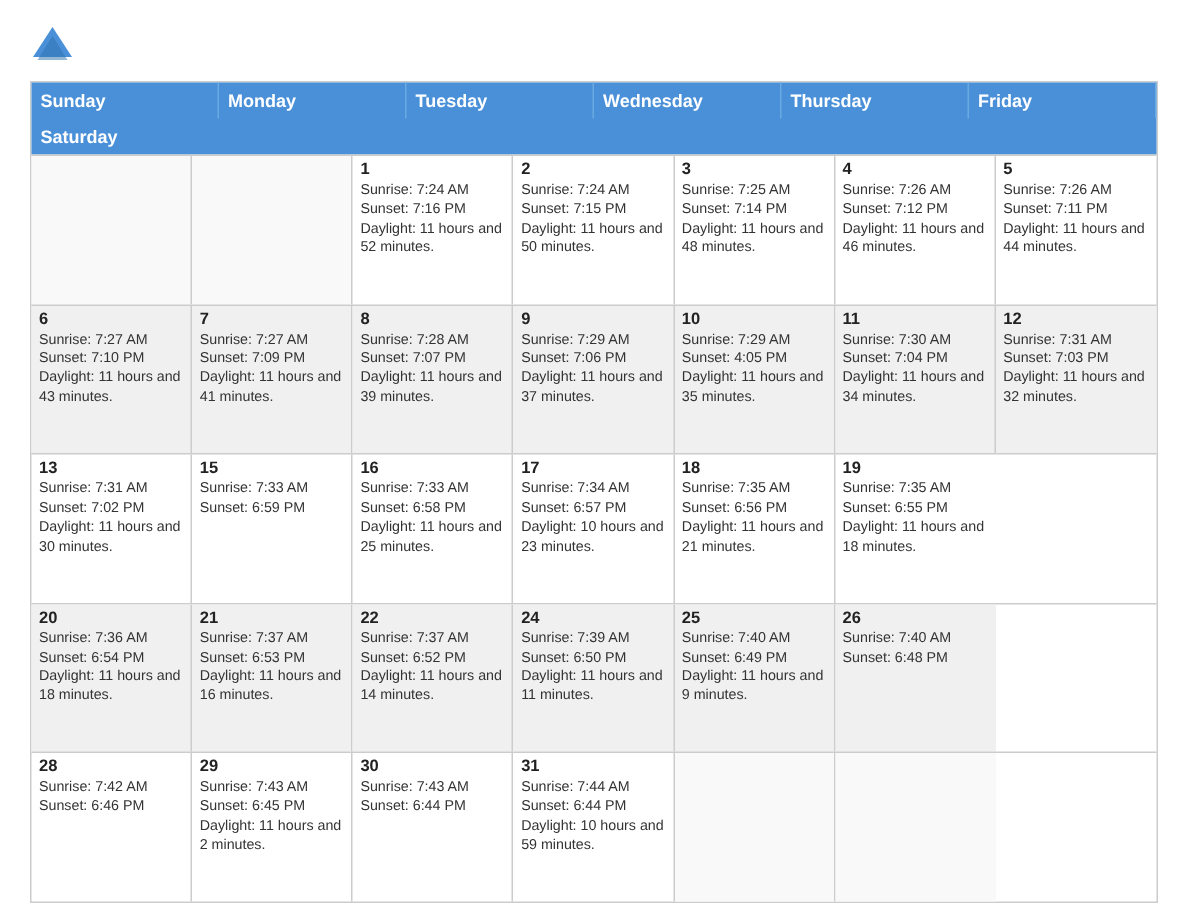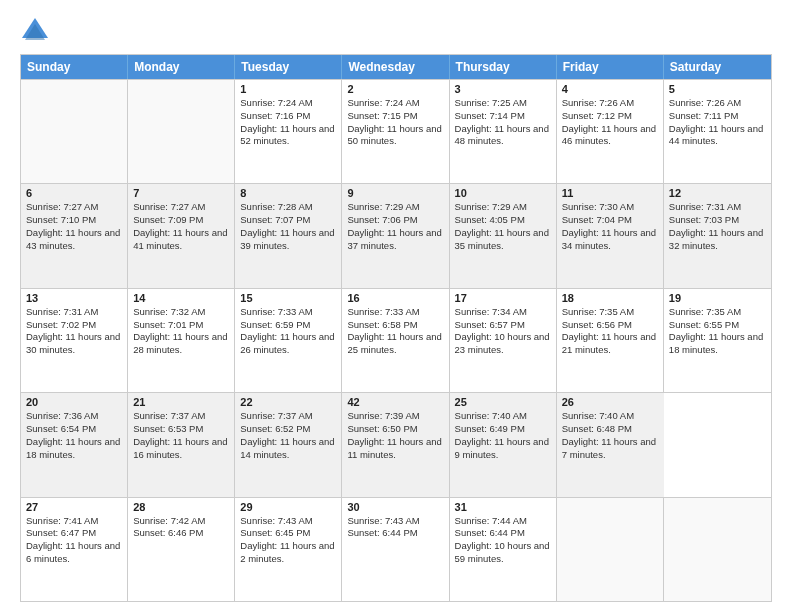--- a/index.html
+++ b/index.html
@@ -60,21 +60,21 @@
       color: #555;
     }
     .calendar {
       flex: 1;
       display: flex;
       flex-direction: column;
       border: 1px solid #ccc;
     }
     .cal-header {
       display: grid;
-      grid-template-columns: repeat(7, 1fr);
+      grid-template-columns: repeat(6, 1fr);
       background: #4a90d9;
     }
     .cal-header-cell {
       color: #fff;
       font-size: 12px;
       font-weight: bold;
       padding: 5px 6px;
       text-align: left;
       border-right: 1px solid #6aaae0;
     }
@@ -224,30 +224,23 @@
           </div>
         </div>
         <div class="cal-row">
           <div class="cal-cell">
             <div class="day-number">13</div>
             <div class="cell-line">Sunrise: 7:31 AM</div>
             <div class="cell-line">Sunset: 7:02 PM</div>
             <div class="cell-line">Daylight: 11 hours and 30 minutes.</div>
           </div>
           <div class="cal-cell">
-            <div class="day-number">14</div>
-            <div class="cell-line">Sunrise: 7:32 AM</div>
-            <div class="cell-line">Sunset: 7:01 PM</div>
-            <div class="cell-line">Daylight: 11 hours and 28 minutes.</div>
-          </div>
-          <div class="cal-cell">
             <div class="day-number">15</div>
             <div class="cell-line">Sunrise: 7:33 AM</div>
             <div class="cell-line">Sunset: 6:59 PM</div>
-            <div class="cell-line">Daylight: 11 hours and 26 minutes.</div>
           </div>
           <div class="cal-cell">
             <div class="day-number">16</div>
             <div class="cell-line">Sunrise: 7:33 AM</div>
             <div class="cell-line">Sunset: 6:58 PM</div>
             <div class="cell-line">Daylight: 11 hours and 25 minutes.</div>
           </div>
           <div class="cal-cell">
             <div class="day-number">17</div>
             <div class="cell-line">Sunrise: 7:34 AM</div>
@@ -280,45 +273,38 @@
             <div class="cell-line">Sunset: 6:53 PM</div>
             <div class="cell-line">Daylight: 11 hours and 16 minutes.</div>
           </div>
           <div class="cal-cell shaded">
             <div class="day-number">22</div>
             <div class="cell-line">Sunrise: 7:37 AM</div>
             <div class="cell-line">Sunset: 6:52 PM</div>
             <div class="cell-line">Daylight: 11 hours and 14 minutes.</div>
           </div>
           <div class="cal-cell shaded">
-            <div class="day-number">42</div>
+            <div class="day-number">24</div>
             <div class="cell-line">Sunrise: 7:39 AM</div>
             <div class="cell-line">Sunset: 6:50 PM</div>
             <div class="cell-line">Daylight: 11 hours and 11 minutes.</div>
           </div>
           <div class="cal-cell shaded">
             <div class="day-number">25</div>
             <div class="cell-line">Sunrise: 7:40 AM</div>
             <div class="cell-line">Sunset: 6:49 PM</div>
             <div class="cell-line">Daylight: 11 hours and 9 minutes.</div>
           </div>
           <div class="cal-cell shaded">
             <div class="day-number">26</div>
             <div class="cell-line">Sunrise: 7:40 AM</div>
             <div class="cell-line">Sunset: 6:48 PM</div>
-            <div class="cell-line">Daylight: 11 hours and 7 minutes.</div>
           </div>
         </div>
         <div class="cal-row">
-          <div class="cal-cell">
-            <div class="day-number">27</div>
-            <div class="cell-line">Sunrise: 7:41 AM</div>
-            <div class="cell-line">Sunset: 6:47 PM</div>
-            <div class="cell-line">Daylight: 11 hours and 6 minutes.</div>
-          </div>
           <div class="cal-cell">
             <div class="day-number">28</div>
             <div class="cell-line">Sunrise: 7:42 AM</div>
             <div class="cell-line">Sunset: 6:46 PM</div>
           </div>
           <div class="cal-cell">
             <div class="day-number">29</div>
             <div class="cell-line">Sunrise: 7:43 AM</div>
             <div class="cell-line">Sunset: 6:45 PM</div>
             <div class="cell-line">Daylight: 11 hours and 2 minutes.</div>

